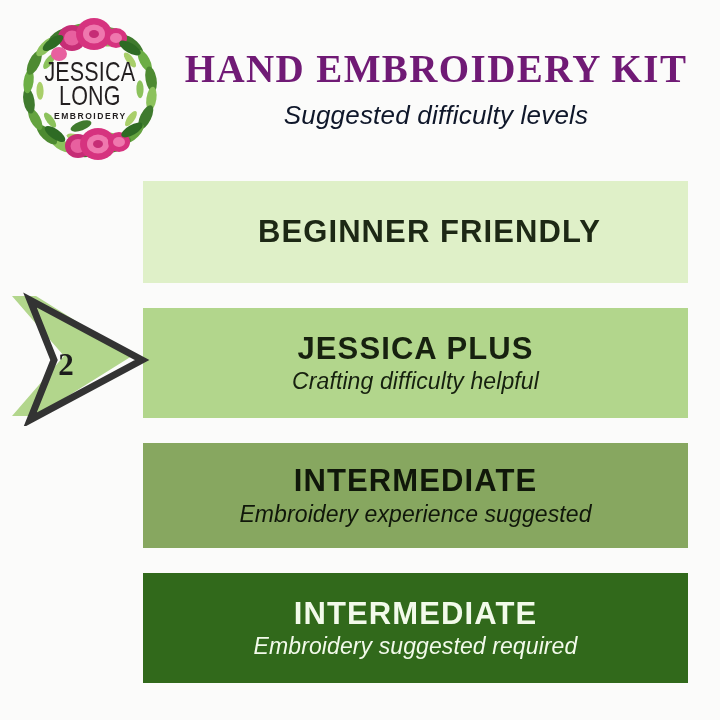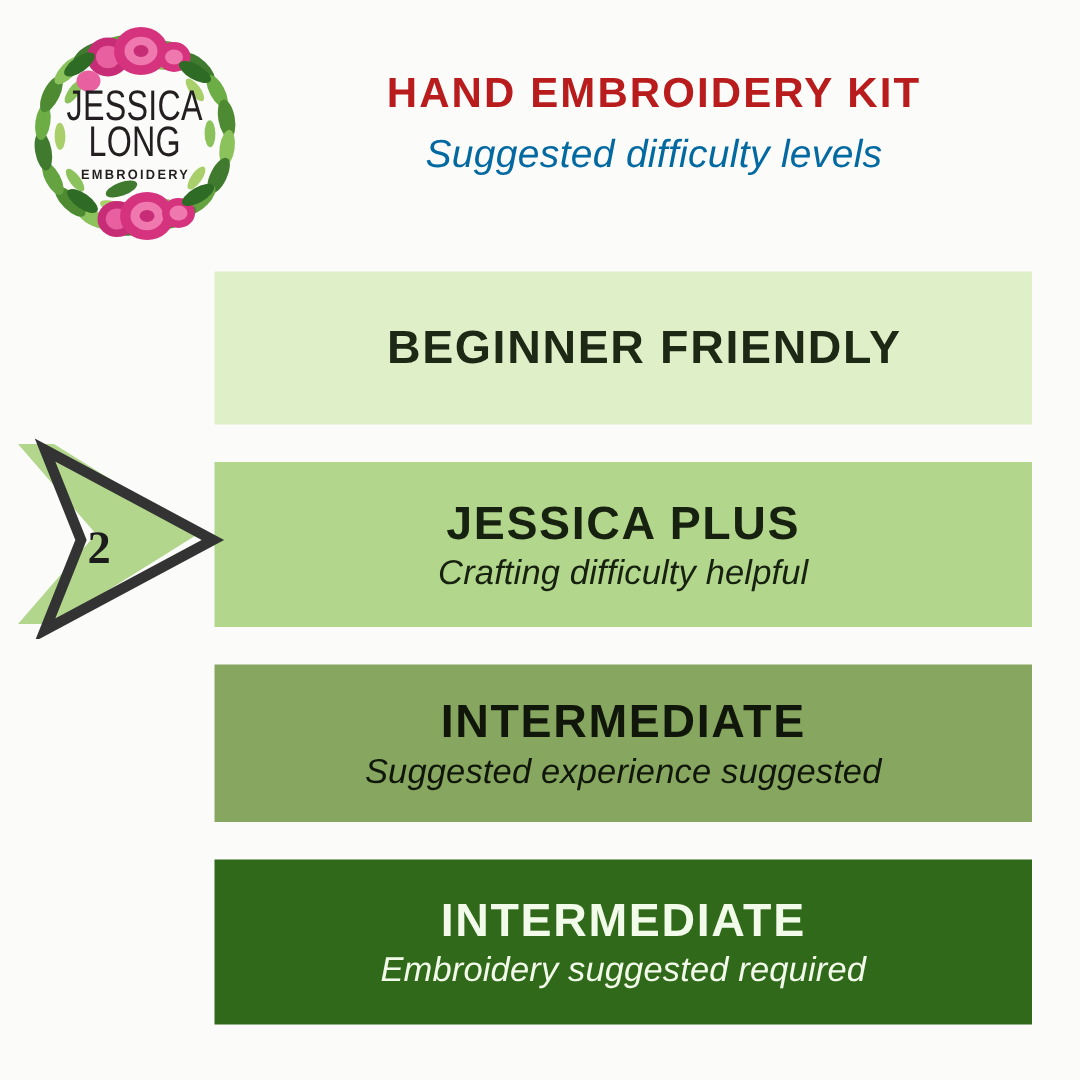--- a/index.html
+++ b/index.html
@@ -70,34 +70,34 @@
 
   
   .header {
     position: absolute;
     left: 176px;
     top: 46px;
     width: 520px;
     text-align: center;
   }
   .main-title {
-    font-family: Liberation Sans, sans-serif;
+    font-family: Liberation Serif, serif;
     font-weight: 700;
-    font-size: 28px;
+    font-size: 39px;
     letter-spacing: 1.4px;
-    color: #b91c1c;
+    color: #701a75;
     white-space: nowrap;
   }
   .sub-title {
     font-family: "Liberation Sans", sans-serif;
     font-style: italic;
     font-weight: 400;
     font-size: 26px;
     letter-spacing: 0.2px;
-    color: #0369a1;
+    color: #0f172a;
     margin-top: 9px;
     white-space: nowrap;
   }
 
   
   .bar {
     position: absolute;
     left: 143px;
     width: 545px;
     display: flex;
@@ -325,21 +325,21 @@
 
   </div>
 
   <div class="bar" id="bar-2">
     <div class="bar-title">JESSICA PLUS</div>
     <div class="bar-sub">Crafting difficulty helpful</div>
   </div>
 
   <div class="bar" id="bar-3">
     <div class="bar-title">INTERMEDIATE</div>
-    <div class="bar-sub">Suggested experience suggested</div>
+    <div class="bar-sub">Embroidery experience suggested</div>
   </div>
 
   <div class="bar" id="bar-4">
     <div class="bar-title">INTERMEDIATE</div>
     <div class="bar-sub">Embroidery suggested required</div>
   </div>
 
   <div class="arrow-marker">
     <svg class="arrow-svg" viewBox="0 0 146 134">
 

